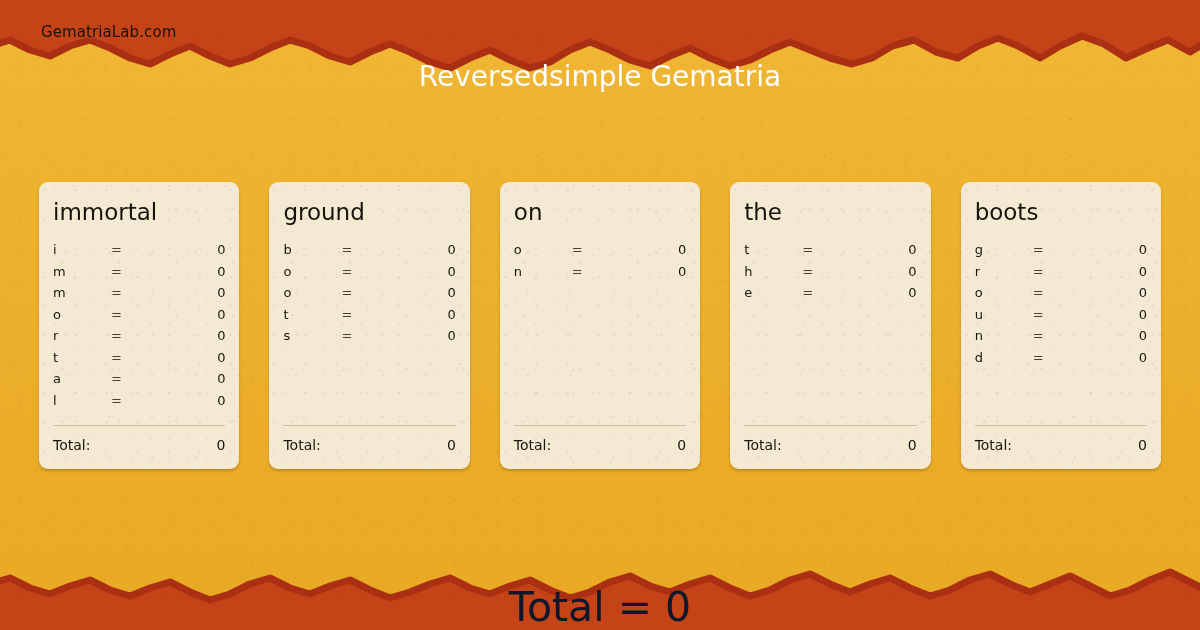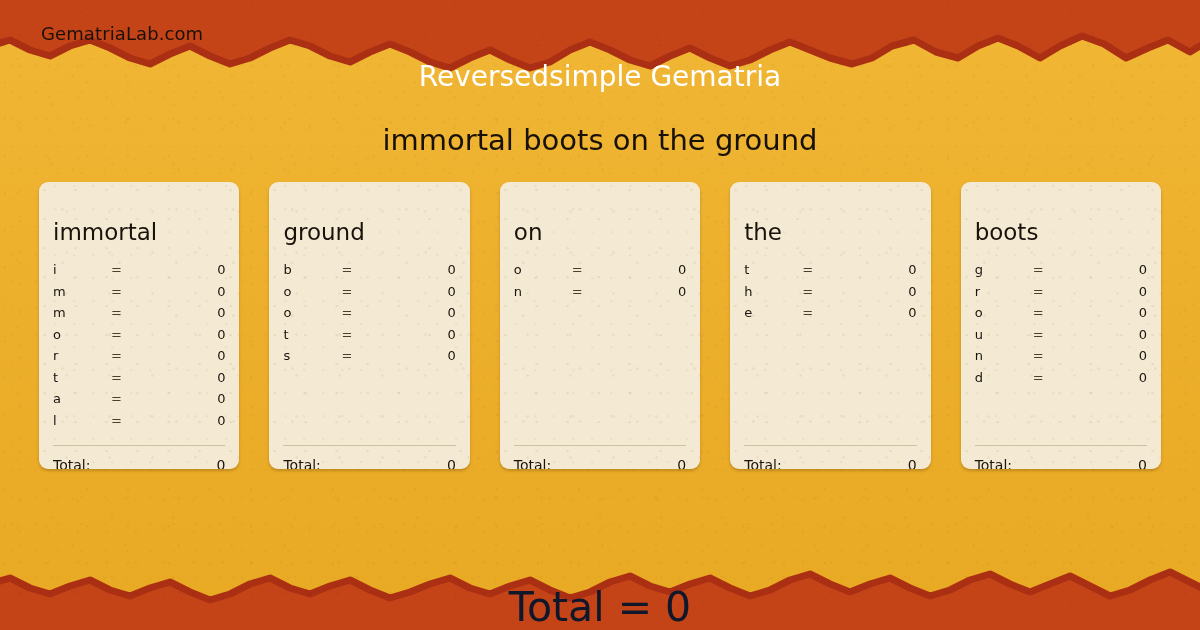--- a/index.html
+++ b/index.html
@@ -48,21 +48,21 @@
   #content {
     position: absolute;
     inset: 0;
     z-index: 3;
   }
 
   #watermark {
     position: absolute;
     left: 41px;
     top: 23px;
-    font-size: 18px;
+    font-size: 15px;
     color: #1c1108;
     letter-spacing: .1px;
     white-space: nowrap;
   }
 
   #method-title {
     position: absolute;
     left: 0; right: 0;
     top: 60px;
     text-align: center;
@@ -114,21 +114,20 @@
       radial-gradient(circle at 86% 18%, rgba(175,150,105,.22) 0 1.0px, transparent 1.5px),
       radial-gradient(circle at 41% 52%, rgba(160,135,95,.20) 0 1.2px, transparent 1.7px);
     background-size: 31px 29px, 43px 41px, 19px 23px, 57px 53px;
   }
 
   .card-inner {
     position: relative;
     z-index: 2;
     height: 100%;
     padding: 0 12px;
-    margin-top: 20px;
   }
 
   .card-word {
     position: absolute;
     left: 14px;
     top: 17px;
     font-size: 23px;
     color: #18120b;
     white-space: nowrap;
   }
@@ -226,21 +225,20 @@
   </svg>
 </div>
 <div id="paper-noise"></div>
 
 <div id="content">
 
   <div id="watermark">GematriaLab.com</div>
 
   <div id="method-title">Reversedsimple Gematria</div>
 
-  <div id="phrase-title">immortal boots on the ground</div>
 
   <div id="cards">
       <div class="card">
         <div class="card-noise"></div>
         <div class="card-inner">
           <div class="card-word">immortal</div>
           <div class="letter-rows">
             <div class="letter-row">
               <span class="lr-letter">i</span>
               <span class="lr-eq">=</span>

